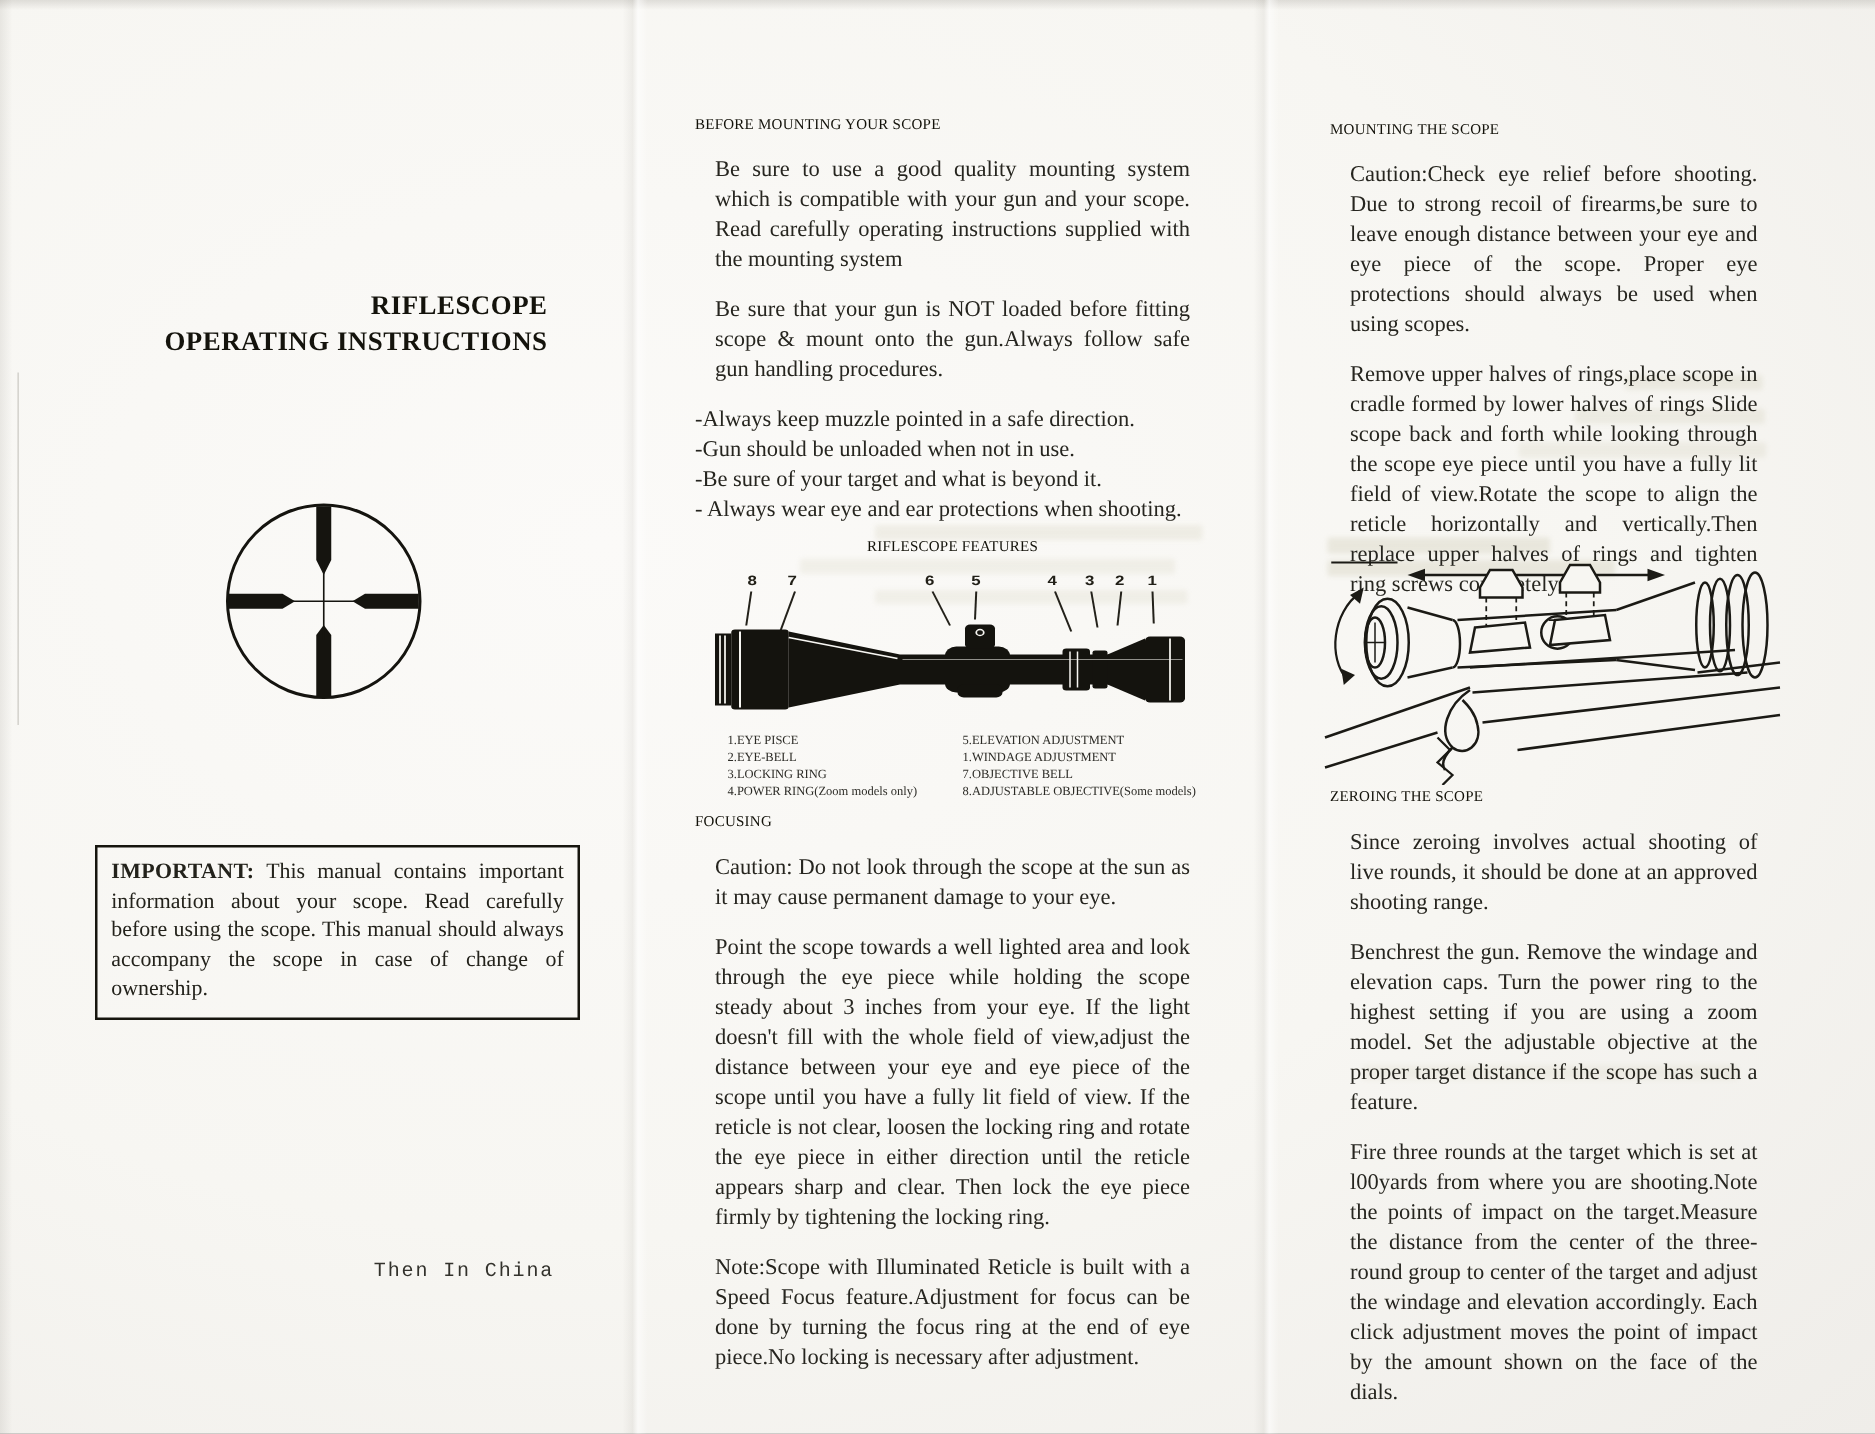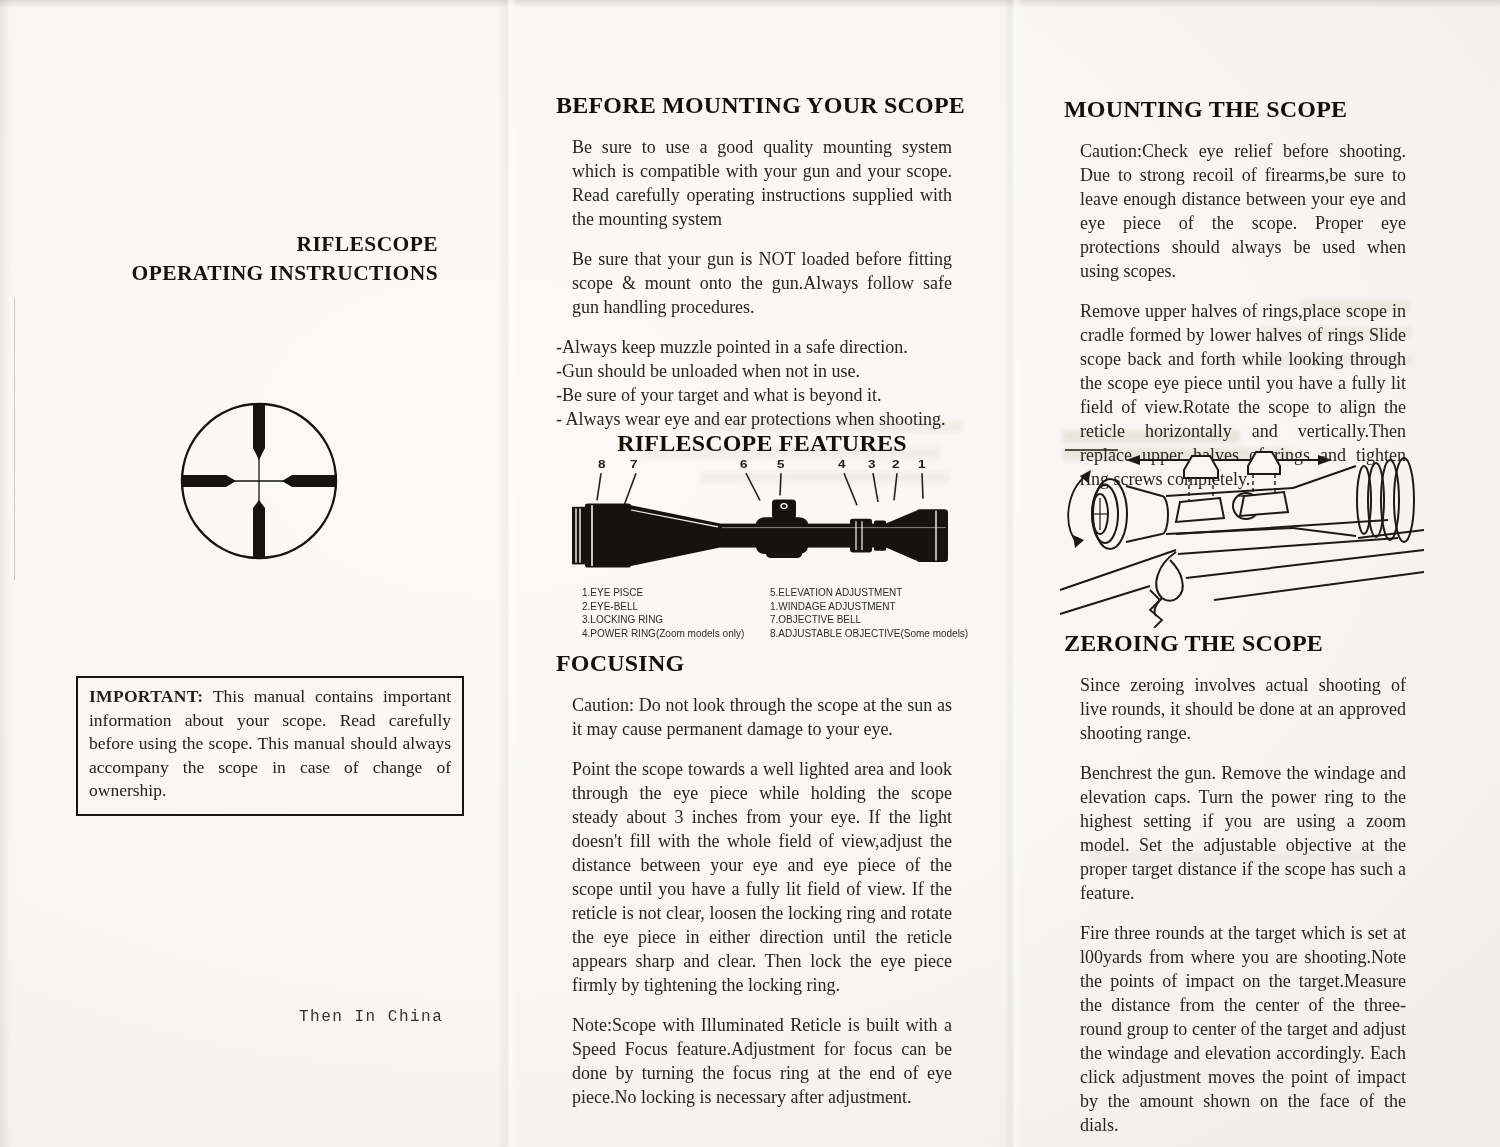--- a/index.html
+++ b/index.html
@@ -11,31 +11,31 @@
     color:#201f1c;
   }
   .abs{position:absolute;}
   
   .edge-top{left:0;top:0;width:100%;height:8px;background:linear-gradient(180deg,rgba(90,85,75,.16),rgba(90,85,75,0));}
   .edge-left{left:0;top:0;width:10px;height:100%;background:linear-gradient(90deg,rgba(90,85,75,.10),rgba(90,85,75,0));}
   .fold{top:0;height:100%;width:20px;background:linear-gradient(90deg,rgba(0,0,0,0),rgba(95,90,78,.07) 40%,rgba(255,255,255,.55) 62%,rgba(0,0,0,0));}
   .scratch{left:14px;top:298px;width:1px;height:282px;background:rgba(120,115,105,.35);}
   .ghost{background:#b0ab86;filter:blur(2px);border-radius:2px;}
   
-  .h-sec{font-weight:700;font-size:24px;letter-spacing:.2px;color:#121109;}
+  .h-sec{font-weight:400;font-size:12px;letter-spacing:.2px;color:#121109;}
   .body-text{font-size:18px;line-height:24px;text-align:justify;color:#26251f;}
   .col-mid{left:556px;top:0;width:412px;}
   .col-right{left:1064px;top:0;width:358px;}
   .title{left:92px;top:230px;width:346px;text-align:right;font-weight:700;font-size:21.5px;line-height:29px;letter-spacing:.4px;color:#14130c;}
   .imp-box{left:76px;top:676px;width:362px;border:2px solid #16150e;padding:7px 11px 11px 11px;}
   .imp-box p{margin:0;font-size:17.5px;line-height:23.5px;text-align:justify;color:#23221b;}
   .imp-label{font-weight:700;letter-spacing:.3px;}
   .made-in{left:299px;top:1008px;font-family:"Liberation Mono","DejaVu Sans Mono",monospace;font-size:16px;letter-spacing:1.5px;color:#33322c;}
   .features-head{text-align:center;margin:0 0 14px 0;}
-  .parts{font-family:Liberation Sans, sans-serif;font-size:10px;line-height:13.5px;color:#2c2b26;}
+  .parts{font-family:Liberation Serif, serif;font-size:10px;line-height:13.5px;color:#2c2b26;}
   .parts div{white-space:nowrap;}
   p.para{margin:16px;}
   svg text{font-family:"Liberation Sans","DejaVu Sans",sans-serif;font-size:13.5px;font-weight:700;fill:#222018;}
 </style>
 </head>
 <body>
 
 <div class="page">
 
   <div class="abs edge-top"></div>

